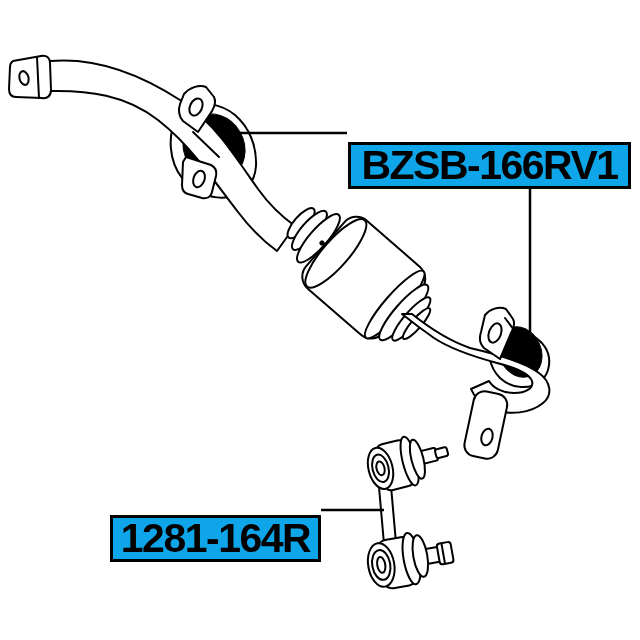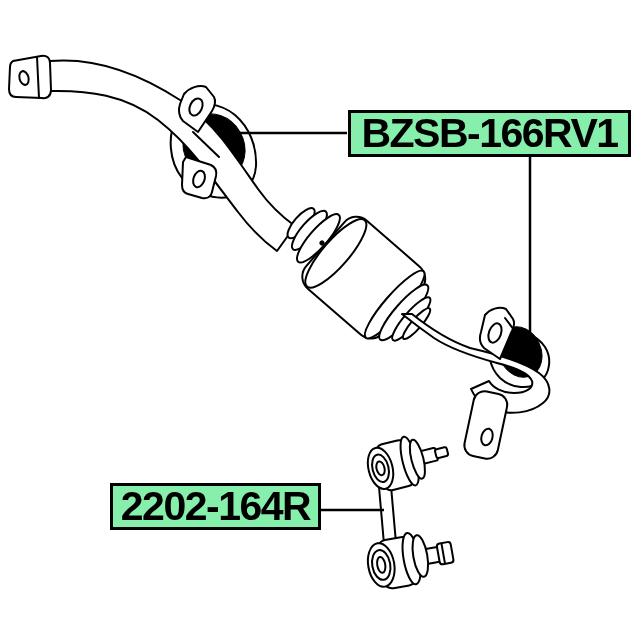--- a/index.html
+++ b/index.html
@@ -9,23 +9,24 @@
   }
   .stage svg{position:absolute;left:0;top:0;}
   
   .wh{fill:#fff;stroke:#000;stroke-width:2;stroke-linejoin:round;}
   .bk{fill:#000;stroke:#000;stroke-width:1;}
   .ln{fill:none;stroke:#000;stroke-width:2;stroke-linecap:round;stroke-linejoin:round;}
   .ld{fill:none;stroke:#000;stroke-width:2.5;}
   
   .part-label{
     position:absolute;display:flex;align-items:flex-start;justify-content:center;
-    box-sizing:border-box;border:3px solid #000;background:#86efac;color:#000;
+    box-sizing:border-box;border:3px solid #000;background:#0ea5e9;color:#000;
     font-weight:bold;font-size:41px;line-height:1;letter-spacing:-1.5px;
     white-space:nowrap;
+    margin-top:32px;
   }
   #label-bushing{left:348px;top:110px;width:283px;height:47px;}
   #label-link{left:110px;top:483px;width:211px;height:47px;}
 </style>
 </head>
 <body>
 
 <div class="stage">
 
   <svg width="640" height="640" viewBox="0 0 640 640">
@@ -145,16 +146,16 @@
       <path class="ld" d="M530,157 L530,362"></path>
       <path class="ld" d="M321,510 L384,510"></path>
     </g>
   </svg>
 
   <div class="part-label" id="label-bushing">
     <span>BZSB-166RV1</span>
   </div>
 
   <div class="part-label" id="label-link">
-    <span>2202-164R</span>
+    <span>1281-164R</span>
   </div>
 
 </div>
 
 </body></html>

